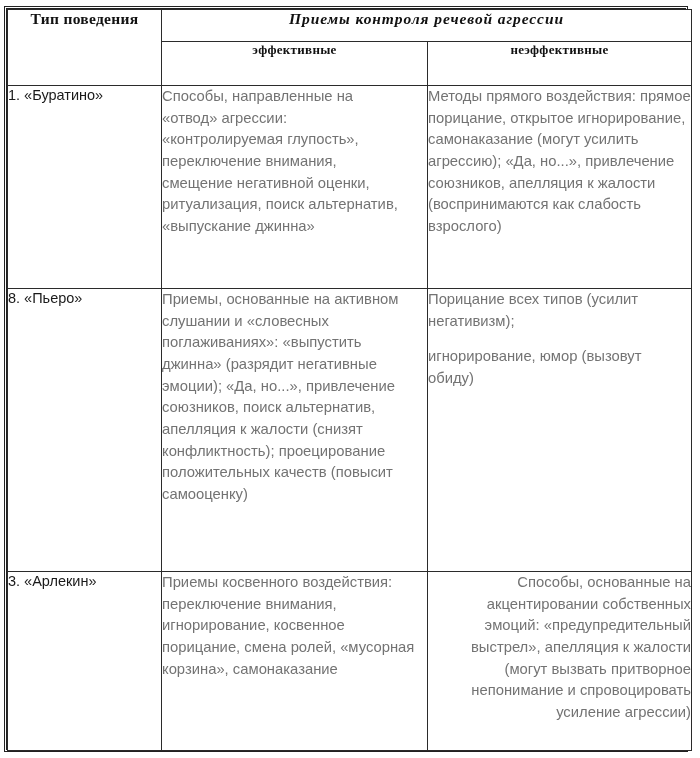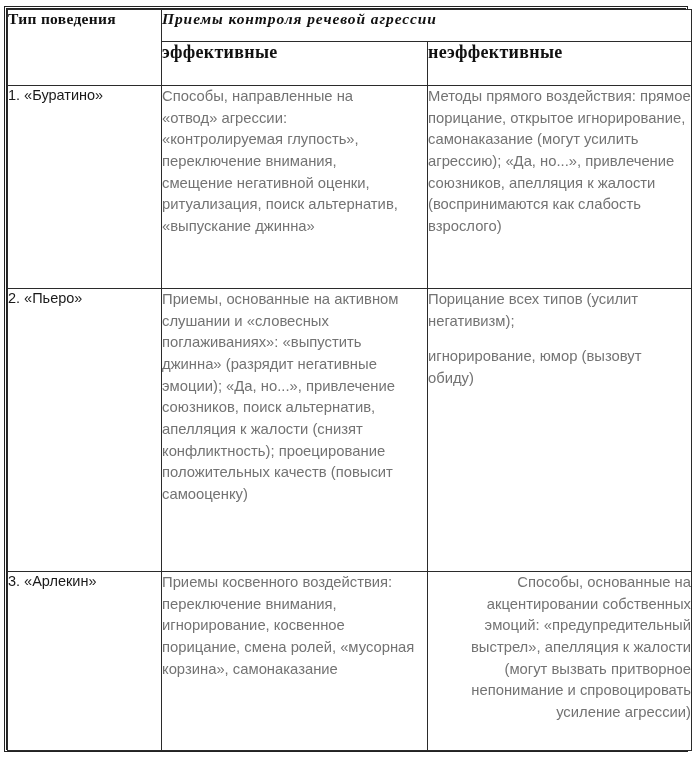--- a/index.html
+++ b/index.html
@@ -54,40 +54,40 @@
   col.c-eff   { width: 266px; }
   col.c-ineff { width: 264px; }
 
   
   th.h-type,
   th.h-group,
   th.h-sub {
     font-family: "Liberation Serif", "DejaVu Serif", serif;
     font-weight: bold;
     font-size: 15.5px;
-    text-align: left;
+    text-align: center;
     color: #111111;
     letter-spacing: 0.3px;
   }
   th.h-type {
     vertical-align: middle;
     padding: 4px 6px;
   }
   th.h-group {
     vertical-align: middle;
     height: 31px;
     padding: 3px 6px 5px;
     letter-spacing: 0.9px;
     font-style: italic;
   }
   th.h-sub {
     vertical-align: middle;
     height: 43px;
     padding: 4px 6px;
-    font-size: 18px;
+    font-size: 13px;
   }
 
   
   td.cell-type {
     font-family: "Liberation Sans", "DejaVu Sans", sans-serif;
     font-size: 14.5px;
     padding: 11px 6px 8px 12px;
     line-height: 1.35;
     color: #1a1a1a;
     white-space: nowrap;
@@ -145,21 +145,21 @@
         <tr class="r1">
           <td class="cell-type">1. «Буратино»</td>
           <td class="cell-body eff">
             <p>Способы, направленные на «отвод» агрессии: «контролируемая глупость», переключение внимания, смещение негативной оценки, ритуализация, поиск альтернатив, «выпускание джинна»</p>
           </td>
           <td class="cell-body ineff">
             <p>Методы прямого воздействия: прямое порицание, открытое игнорирование, самонаказание (могут усилить агрессию);  «Да, но...», привлечение союзников, апелляция к жалости  (воспринимаются как слабость взрослого)</p>
           </td>
         </tr>
         <tr class="r2">
-          <td class="cell-type">2. «Пьеро»</td>
+          <td class="cell-type">8. «Пьеро»</td>
           <td class="cell-body eff">
             <p>Приемы, основанные на активном слушании и «словесных поглаживаниях»: «выпустить джинна» (разрядит негативные эмоции); «Да, но...», привлечение союзников, поиск альтернатив, апелляция к жалости (снизят конфликтность); проецирование положительных качеств (повысит самооценку)</p>
           </td>
           <td class="cell-body ineff">
             <p>Порицание всех типов (усилит негативизм);</p>
             <p>игнорирование, юмор (вызовут обиду)</p>
           </td>
         </tr>
         <tr class="r3">
           <td class="cell-type">3. «Арлекин»</td>

